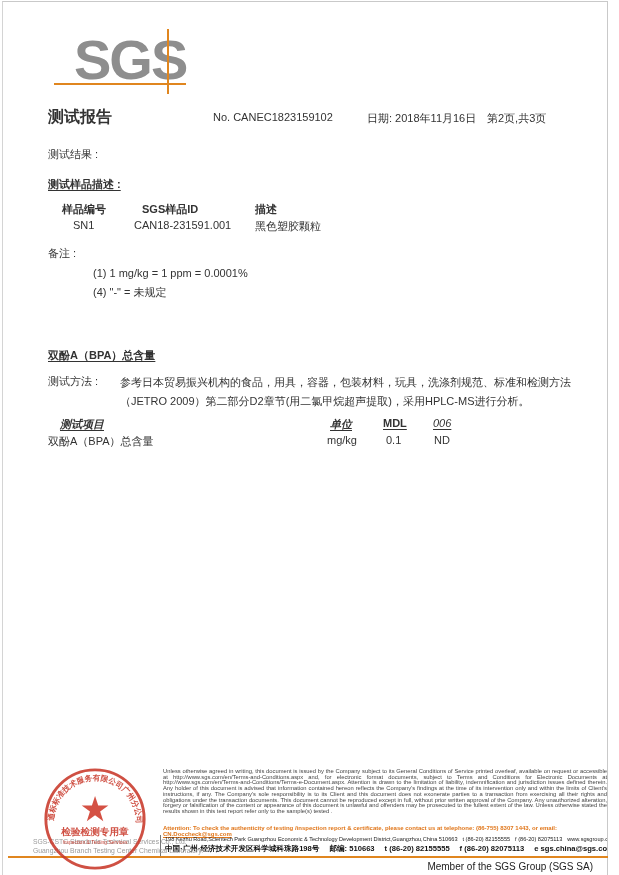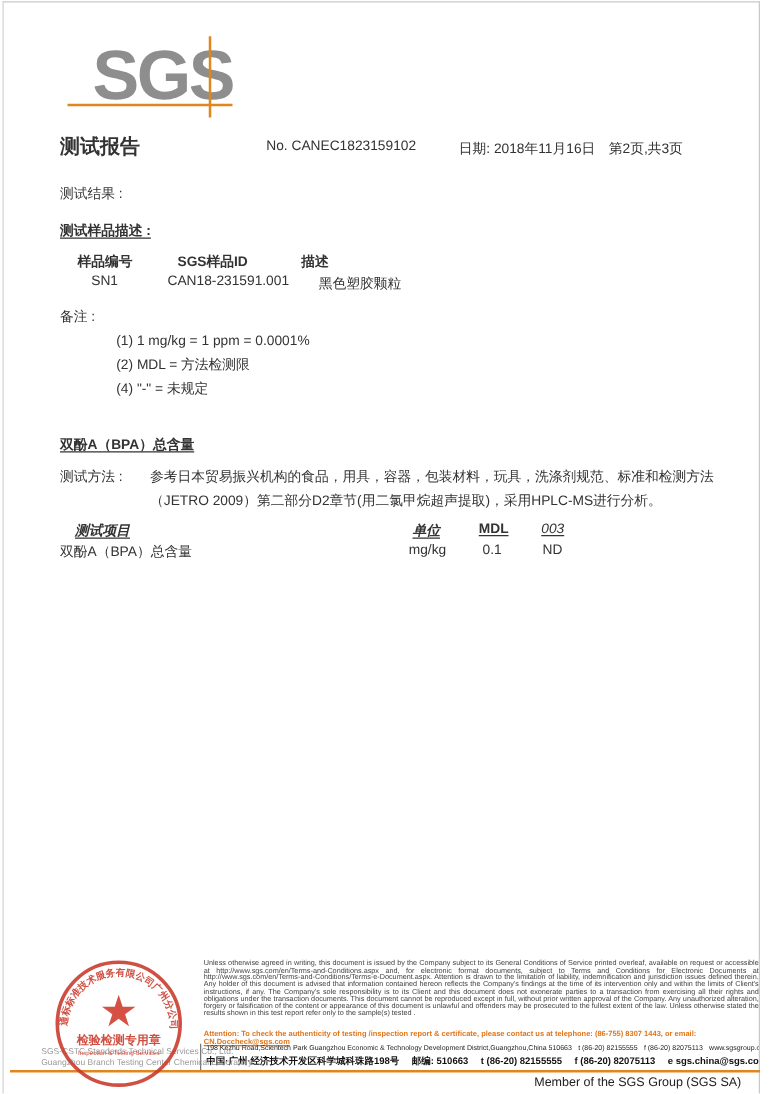--- a/index.html
+++ b/index.html
@@ -23,21 +23,21 @@
   .t11 { font-size:11px; color:#333; }
   .bold { font-weight:bold; }
   .ul { text-decoration:underline; text-underline-offset:2px; }
   .it { font-style:italic; }
 
   .result-label { position:absolute; left:48px; top:147px; }
   .sample-desc-heading { position:absolute; left:48px; top:177px; }
 
   .sample-th1 { position:absolute; left:62px;  top:202px; }
   .sample-th2 { position:absolute; left:142px; top:202px; }
-  .sample-th3 { position:absolute; left:241px; top:202px; }
+  .sample-th3 { position:absolute; left:255px; top:202px; }
   .sample-td1 { position:absolute; left:73px;  top:219px;text-align:center; }
   .sample-td2 { position:absolute; left:134px; top:219px; }
   .sample-td3 { position:absolute; left:255px; top:219px; }
 
   .notes-label { position:absolute; left:48px; top:246px; }
   .notes-list  { position:absolute; left:93px; top:264px; line-height:19px; }
 
   .bpa-heading { position:absolute; left:48px; top:348px; }
   .method-label { position:absolute; left:48px; top:374px; }
   .method-text { position:absolute; left:120px; top:373px; width:462px; line-height:19px; }
@@ -92,32 +92,31 @@
   <div class="sample-th1 t11 bold">样品编号</div>
   <div class="sample-th2 t11 bold">SGS样品ID</div>
   <div class="sample-th3 t11 bold">描述</div>
   <div class="sample-td1 t11">SN1</div>
   <div class="sample-td2 t11">CAN18-231591.001</div>
   <div class="sample-td3 t11">黑色塑胶颗粒</div>
 
   <div class="notes-label t11">备注 :</div>
   <div class="notes-list t11">
     <div>(1) 1 mg/kg = 1 ppm = 0.0001%</div>
-    <div>(2) MDL = 方法检测限</div>
     <div>(4) "-" = 未规定</div>
   </div>
 
   <div class="bpa-heading t11 bold ul">双酚A（BPA）总含量</div>
   <div class="method-label t11">测试方法 :</div>
   <div class="method-text t11">参考日本贸易振兴机构的食品，用具，容器，包装材料，玩具，洗涤剂规范、标准和检测方法（JETRO 2009）第二部分D2章节(用二氯甲烷超声提取)，采用HPLC-MS进行分析。</div>
 
   <div class="rt-th-item t11 bold it ul">测试项目</div>
   <div class="rt-th-unit t11 bold it ul">单位</div>
   <div class="rt-th-mdl t11 bold ul">MDL</div>
-  <div class="rt-th-001 t11 it ul">003</div>
+  <div class="rt-th-001 t11 it ul">006</div>
   <div class="rt-td-item t11">双酚A（BPA）总含量</div>
   <div class="rt-td-unit t11">mg/kg</div>
   <div class="rt-td-mdl t11">0.1</div>
   <div class="rt-td-val t11">ND</div>
 
   <div class="legal">Unless otherwise agreed in writing, this document is issued by the Company subject to its General Conditions of Service printed overleaf, available on request or accessible at http://www.sgs.com/en/Terms-and-Conditions.aspx and, for electronic format documents, subject to Terms and Conditions for Electronic Documents at http://www.sgs.com/en/Terms-and-Conditions/Terms-e-Document.aspx. Attention is drawn to the limitation of liability, indemnification and jurisdiction issues defined therein. Any holder of this document is advised that information contained hereon reflects the Company's findings at the time of its intervention only and within the limits of Client's instructions, if any. The Company's sole responsibility is to its Client and this document does not exonerate parties to a transaction from exercising all their rights and obligations under the transaction documents. This document cannot be reproduced except in full, without prior written approval of the Company. Any unauthorized alteration, forgery or falsification of the content or appearance of this document is unlawful and offenders may be prosecuted to the fullest extent of the law. Unless otherwise stated the results shown in this test report refer only to the sample(s) tested .</div>
   <div class="attention"><span>Attention: To check the authenticity of testing /inspection report &amp; certificate, please contact us at telephone: (86-755) 8307 1443, or email: </span><span class="email">CN.Doccheck@sgs.com</span></div>
 
   <div class="company-line1">SGS-CSTC Standards Technical Services Co., Ltd.</div>
   <div class="company-line2">Guangzhou Branch Testing Center Chemical Laboratory.</div>

